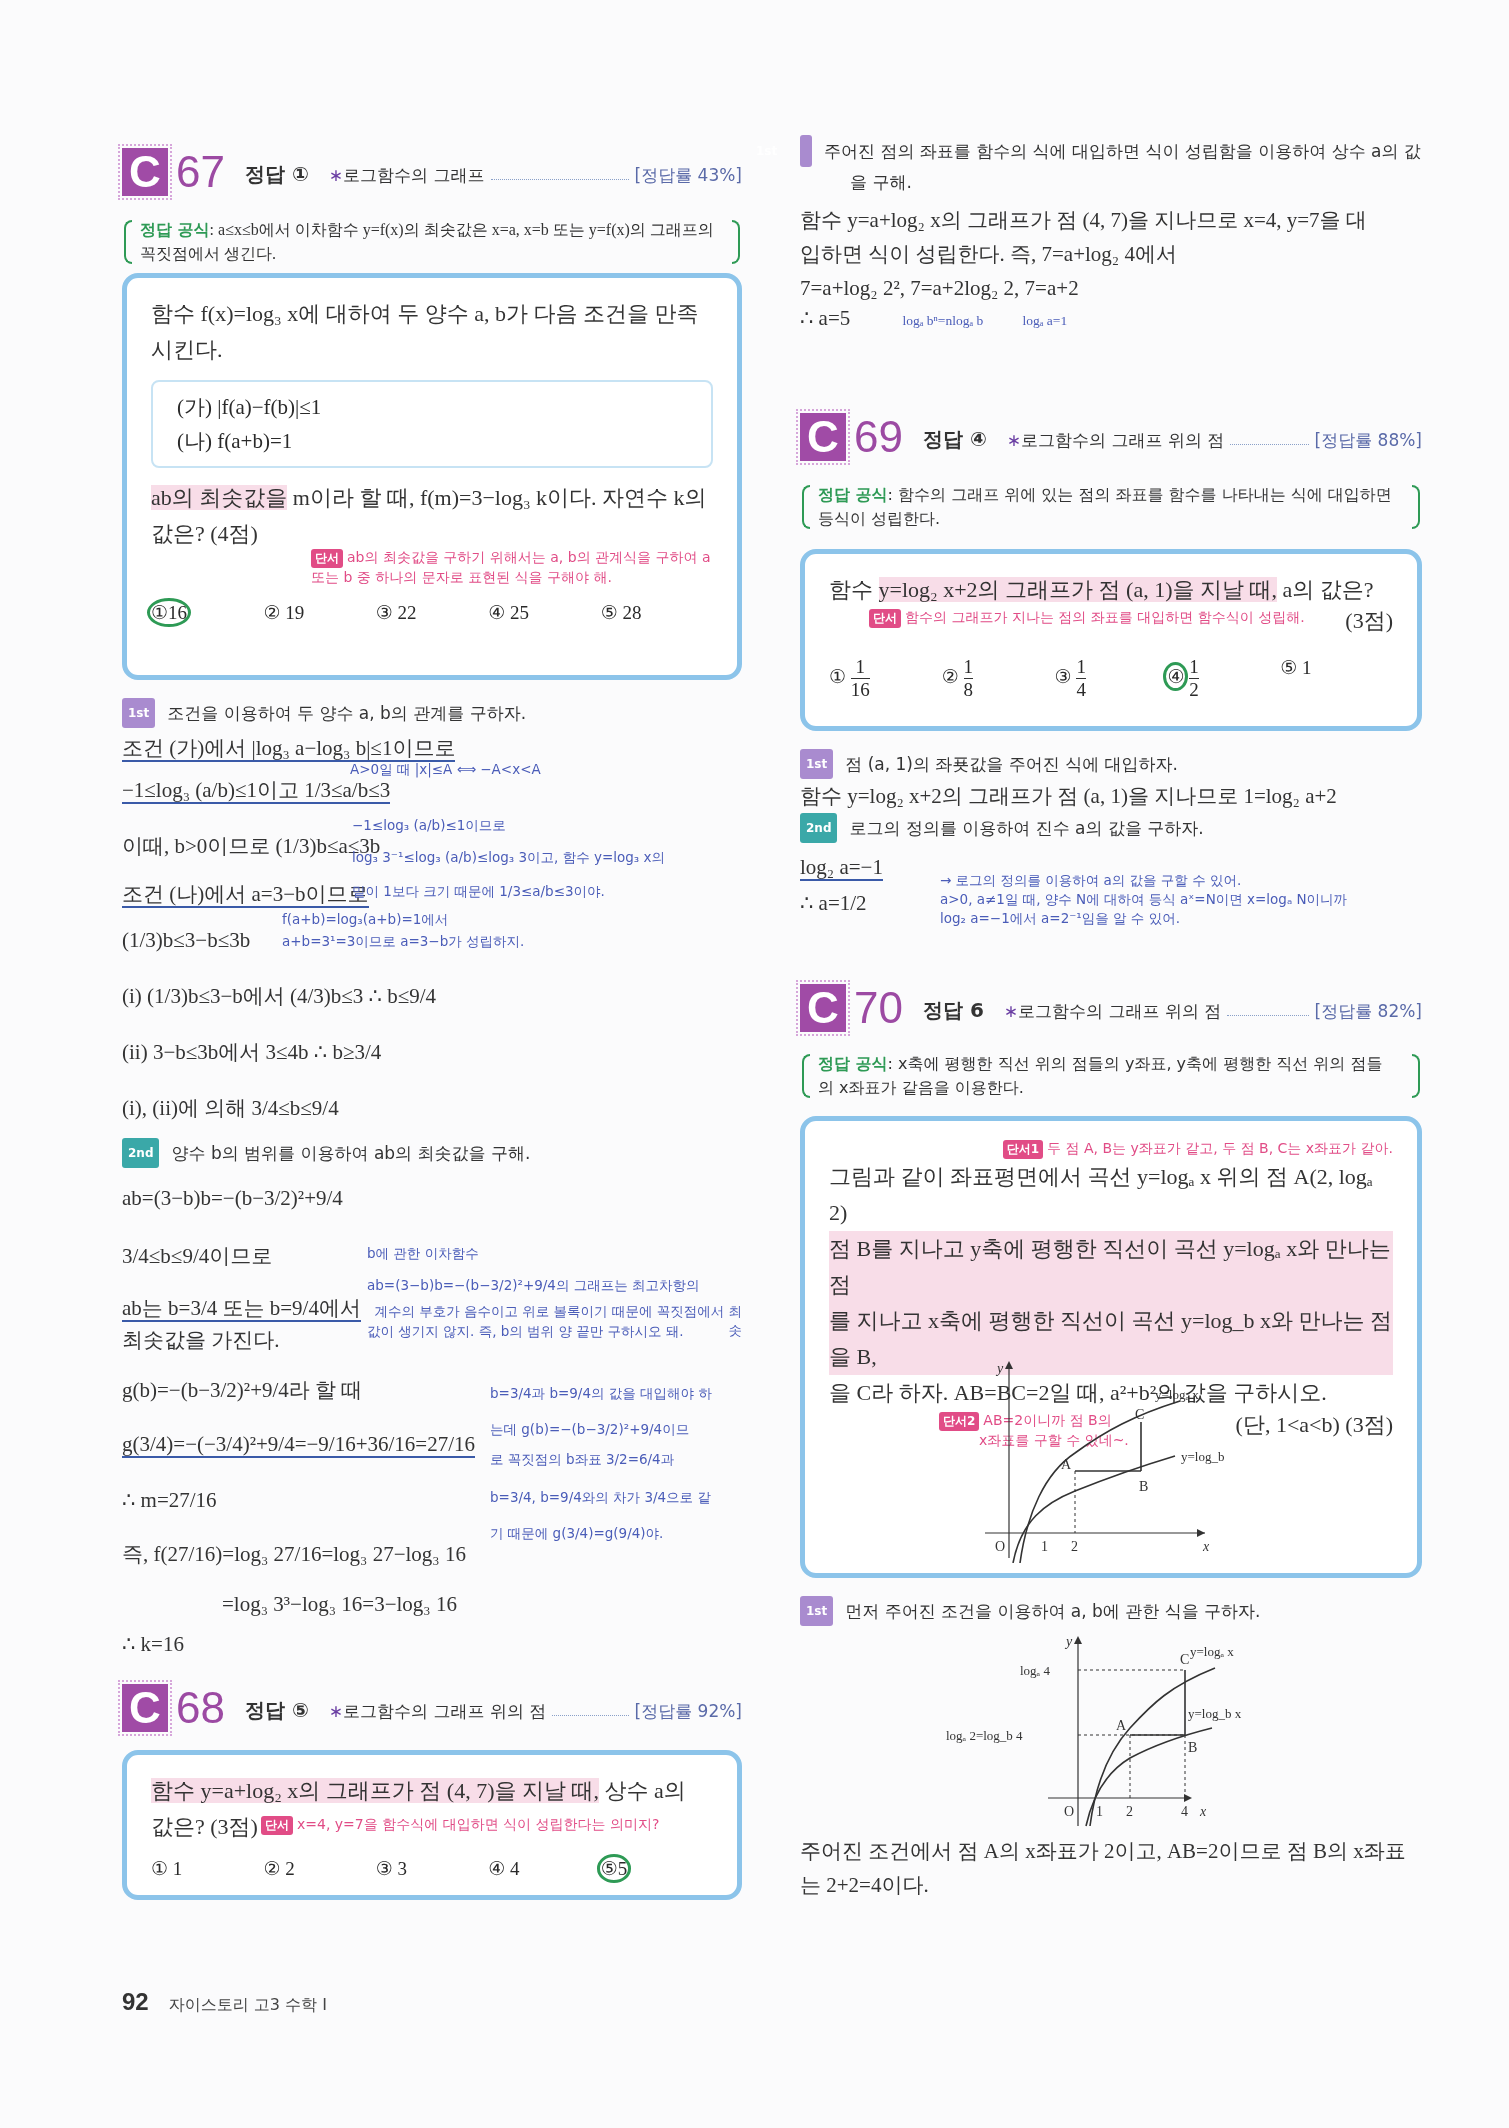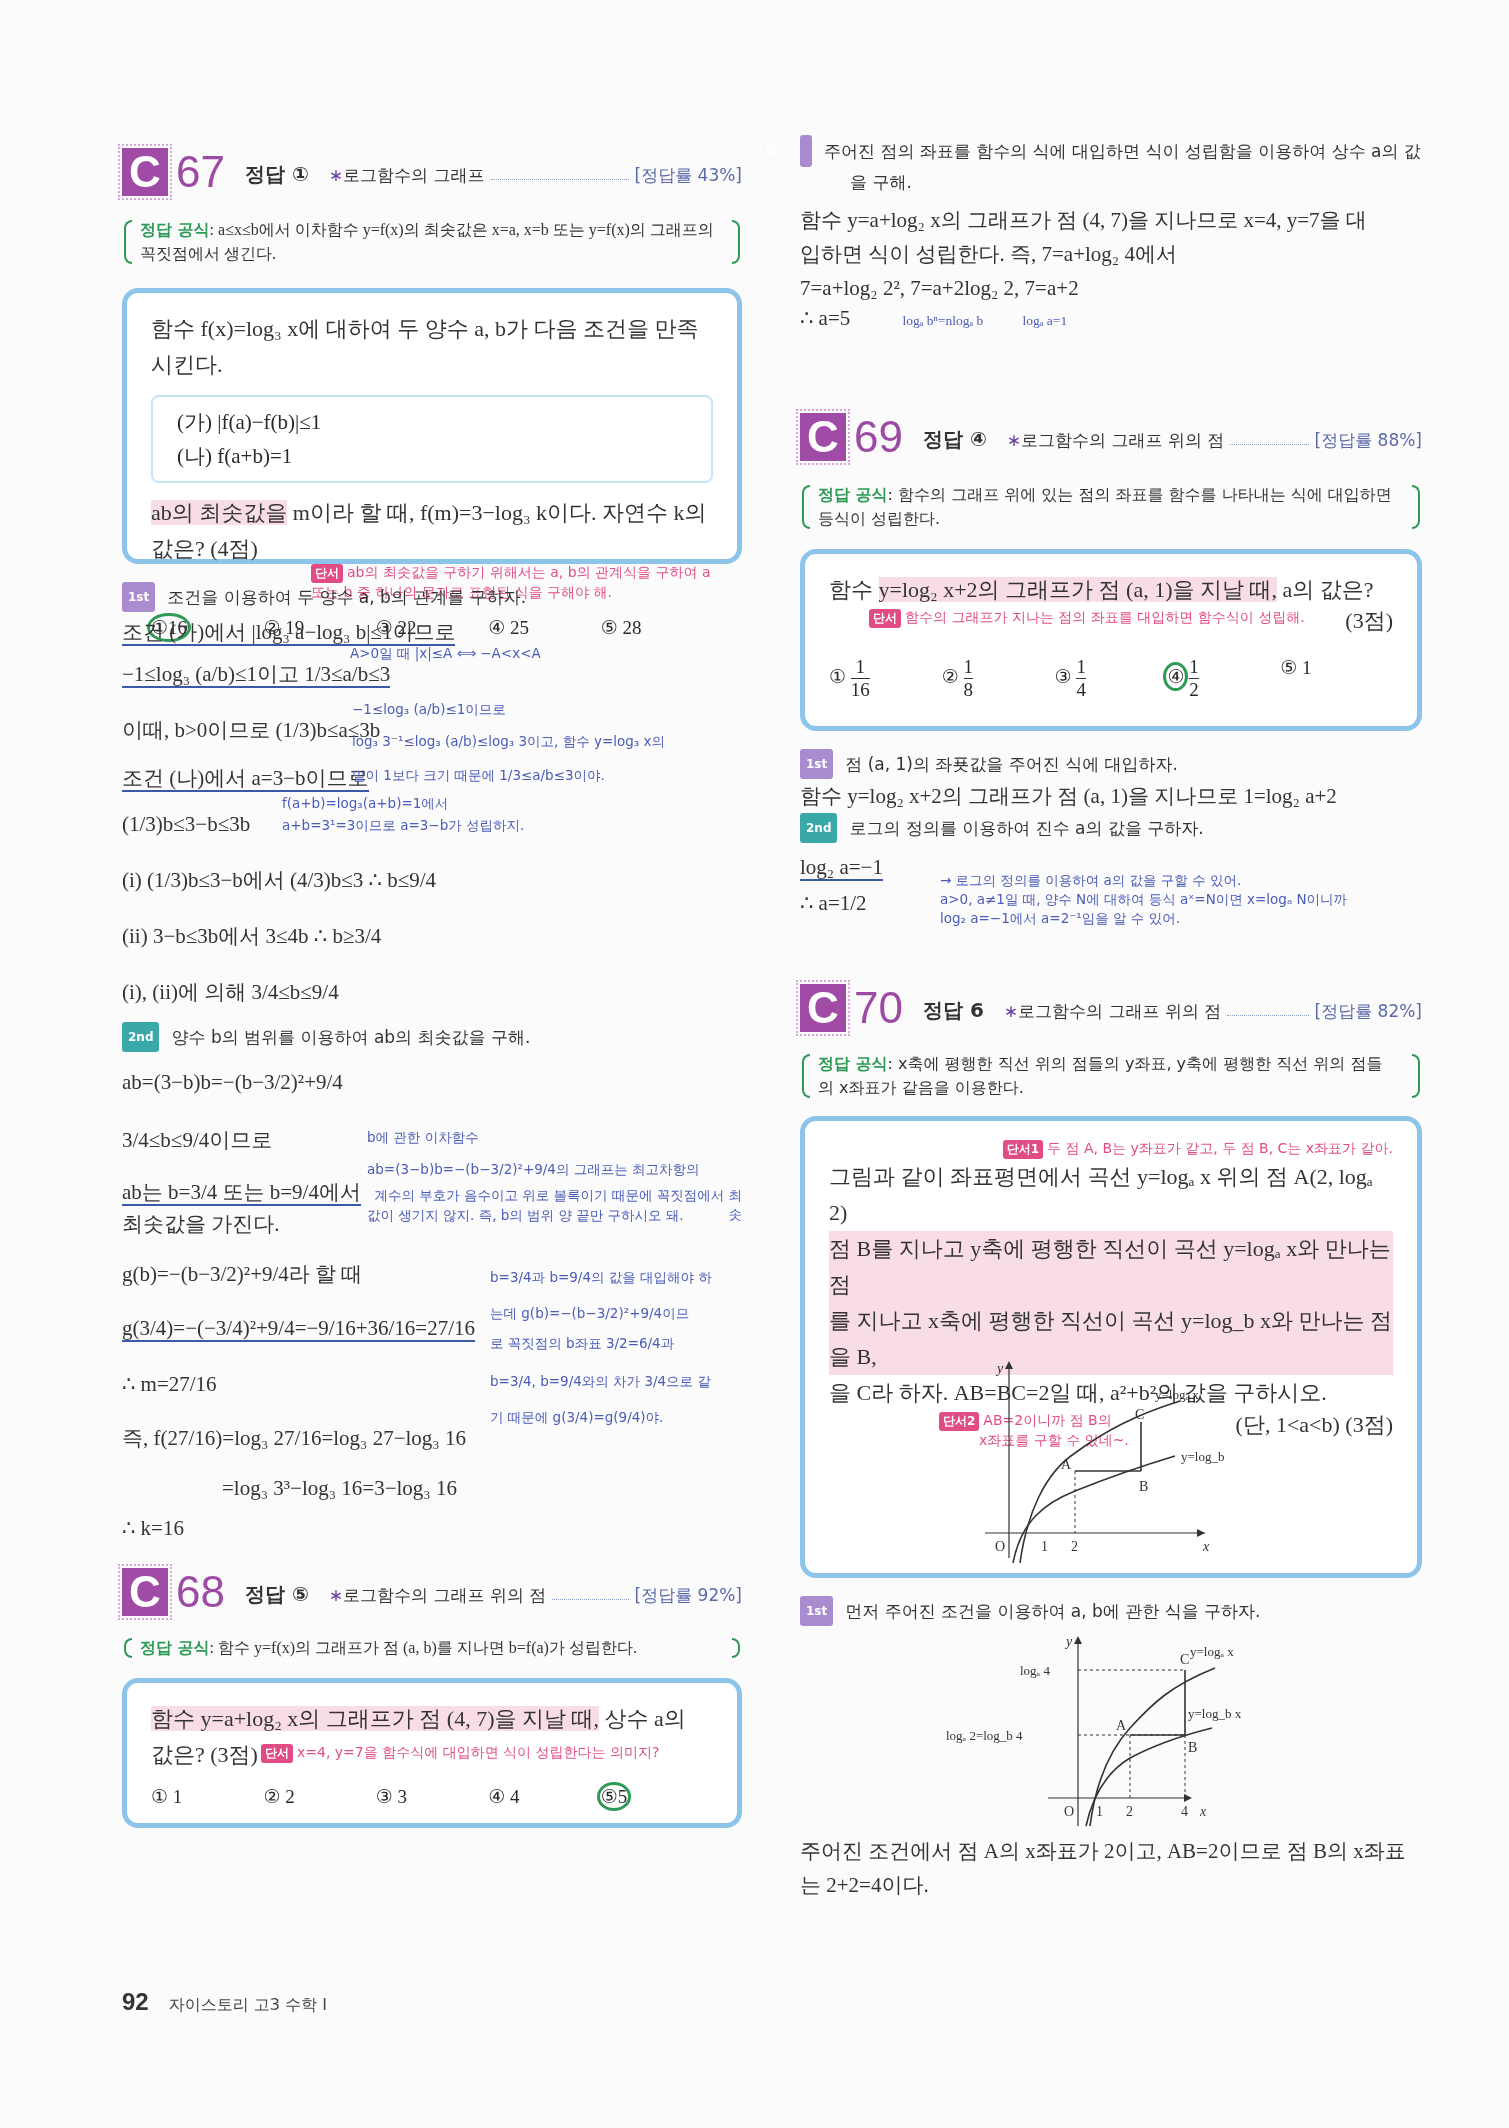--- a/index.html
+++ b/index.html
@@ -54,21 +54,21 @@
     <div class="ans">정답 ①</div>
     <div class="topic"><span class="star">∗</span><span>로그함수의 그래프</span></div>
     <div class="dots"></div>
     <div class="rate">[정답률 43%]</div>
   </div>
 
   <div class="formula" style="margin-top:22px;">
     <span class="lbl">정답 공식</span><span class="serif">: a≤x≤b에서 이차함수 y=f(x)의 최솟값은 x=a, x=b 또는 y=f(x)의 그래프의 꼭짓점에서 생긴다.</span>
   </div>
 
-  <div class="qbox" style="margin-top:22px; height:276px;">
+  <div class="qbox" style="margin-top:7px; height:407px;">
     <div class="qtext">함수 f(x)=log₃ x에 대하여 두 양수 a, b가 다음 조건을 만족시킨다.</div>
     <div class="cond">
       <div>(가) |f(a)−f(b)|≤1</div>
       <div>(나) f(a+b)=1</div>
     </div>
     <div class="qtext">
       <span class="hl">ab의 최솟값을</span><span> m이라 할 때, f(m)=3−log₃ k이다. 자연수 k의 값은? (4점)</span>
     </div>
     <div class="hint" style="margin-left:160px; margin-top:-4px;">
       <span class="hint-tag">단서</span><span>ab의 최솟값을 구하기 위해서는 a, b의 관계식을 구하여 a 또는 b 중 하나의 문자로 표현된 식을 구해야 해.</span>
@@ -121,23 +121,20 @@
   </div>
 
   <div class="hdr" style="margin-top:18px;">
     <div class="cbadge">C</div>
     <div class="qnum">68</div>
     <div class="ans">정답 ⑤</div>
     <div class="topic"><span class="star">∗</span><span>로그함수의 그래프 위의 점</span></div>
     <div class="dots"></div>
     <div class="rate">[정답률 92%]</div>
   </div>
-  <div class="formula" style="margin-top:20px;">
-    <span class="lbl">정답 공식</span><span class="serif">: 함수 y=f(x)의 그래프가 점 (a, b)를 지나면 b=f(a)가 성립한다.</span>
-  </div>
   <div class="qbox" style="margin-top:18px; height:150px;">
     <div class="qtext"><span class="hl">함수 y=a+log₂ x의 그래프가 점 (4, 7)을 지날 때,</span><span> 상수 a의 값은? (3점)</span></div>
     <div class="hint" style="margin-left:110px; margin-top:-30px;"><span class="hint-tag">단서</span><span>x=4, y=7을 함수식에 대입하면 식이 성립한다는 의미지?</span></div>
     <div class="choices" style="margin-top:22px;">
       <div>① 1</div>
       <div>② 2</div>
       <div>③ 3</div>
       <div>④ 4</div>
       <div><span class="picked">⑤5</span></div>
     </div>

